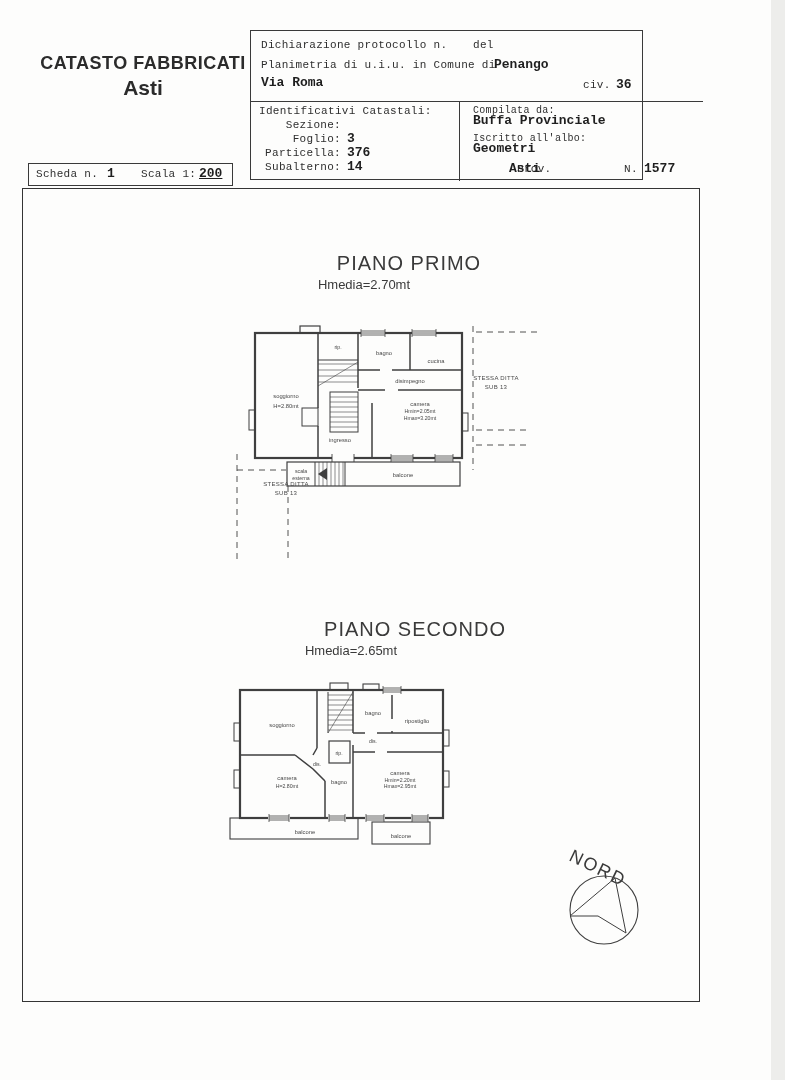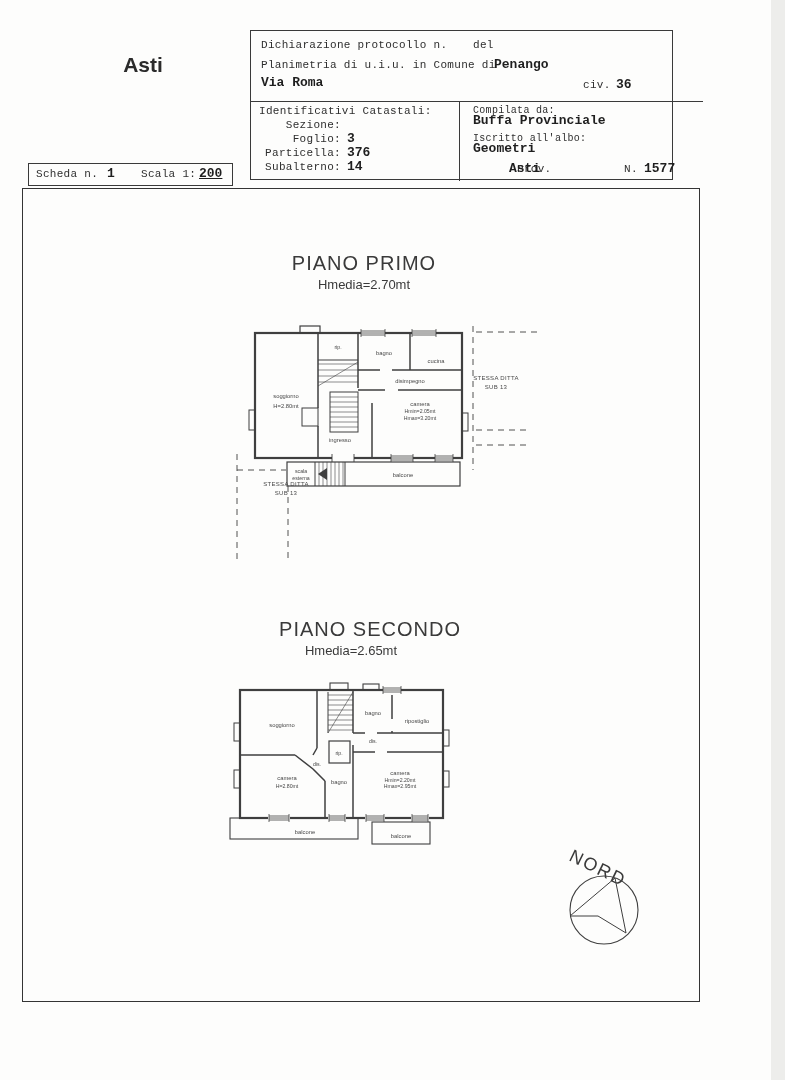--- a/index.html
+++ b/index.html
@@ -8,47 +8,48 @@
   .abs{position:absolute;}
   .mono{font-family:"Liberation Mono","DejaVu Sans Mono",monospace;}
   .box{border:1.6px solid #3a3a3a;box-sizing:border-box;background:#fdfdfc;}
   .lbl{font-size:11px;letter-spacing:.3px;color:#2e2e2e;}
   .val{font-weight:bold;font-size:13px;color:#1f1f1f;}
   .agency{width:210px;text-align:center;line-height:1.25;color:#2b2b2b;}
   .agency .a1{font-size:15px;font-weight:bold;}
   .agency .a2{font-size:18px;font-weight:bold;letter-spacing:.5px;}
   .agency .a3{font-size:14px;font-weight:bold;}
   .agency .a4{font-size:21px;font-weight:bold;}
-  .floor-title{font-size:20px;letter-spacing:1px;color:#3a3a3a;text-align:center;width:220px;}
+  .floor-title{font-size:20px;letter-spacing:1px;color:#3a3a3a;text-align:center;width:220px;margin-left:45px;}
   .floor-sub{font-size:13px;color:#3a3a3a;text-align:center;width:220px;}
   svg{display:block;}
   svg .wall{stroke:#3f3f3f;fill:none;}
   svg text{font-family:"Liberation Sans","DejaVu Sans",sans-serif;fill:#474747;
            text-anchor:middle;font-size:5.8px;}
   svg text.tiny{font-size:5.2px;}
   svg text.neigh{font-size:6px;letter-spacing:.3px;fill:#4a4a4a;}
   .scan-edge{width:14px;height:1080px;background:#ededeb;}
 </style>
 </head>
 <body>
 
 <div class="page">
 
   <div class="abs agency" style="left:38px;top:52px;">
+    <div class="a2">CATASTO FABBRICATI</div>
     <div class="a4">Asti</div>
   </div>
 
   <div class="abs box mono" style="left:28px;top:163px;width:205px;height:23px;">
     <span class="abs lbl" style="left:7px;top:4px;">Scheda n.</span>
     <span class="abs val" style="left:78px;top:2px;">1</span>
     <span class="abs lbl" style="left:112px;top:4px;">Scala 1:</span>
     <span class="abs val" style="left:170px;top:2px;text-decoration:underline;">200</span>
   </div>
 
-  <div class="abs box mono" style="left:250px;top:30px;width:423px;height:150px;">
+  <div class="abs box mono" style="left:250px;top:30px;width:393px;height:150px;">
 
     <span class="abs lbl" style="left:10px;top:8px;">Dichiarazione protocollo n.</span>
     <span class="abs lbl" style="left:222px;top:8px;">del</span>
     <span class="abs lbl" style="left:10px;top:28px;">Planimetria di u.i.u. in Comune di</span>
     <span class="abs val" style="left:243px;top:26px;">Penango</span>
     <span class="abs val" style="left:10px;top:44px;">Via Roma</span>
     <span class="abs lbl" style="left:332px;top:48px;">civ.</span>
     <span class="abs val" style="left:365px;top:46px;">36</span>
 
     <div class="abs" style="left:0;top:70px;width:452px;height:0;border-top:1.4px solid #3a3a3a;"></div>

